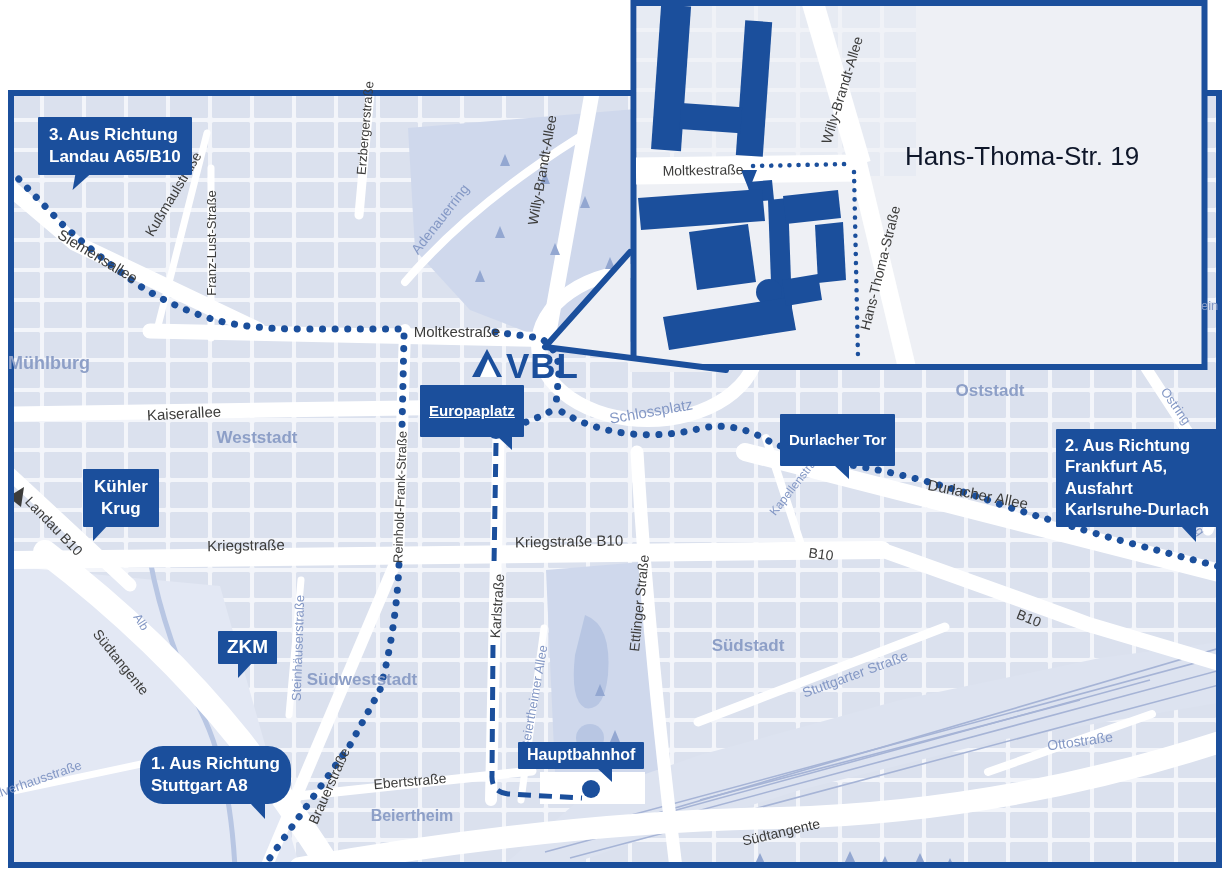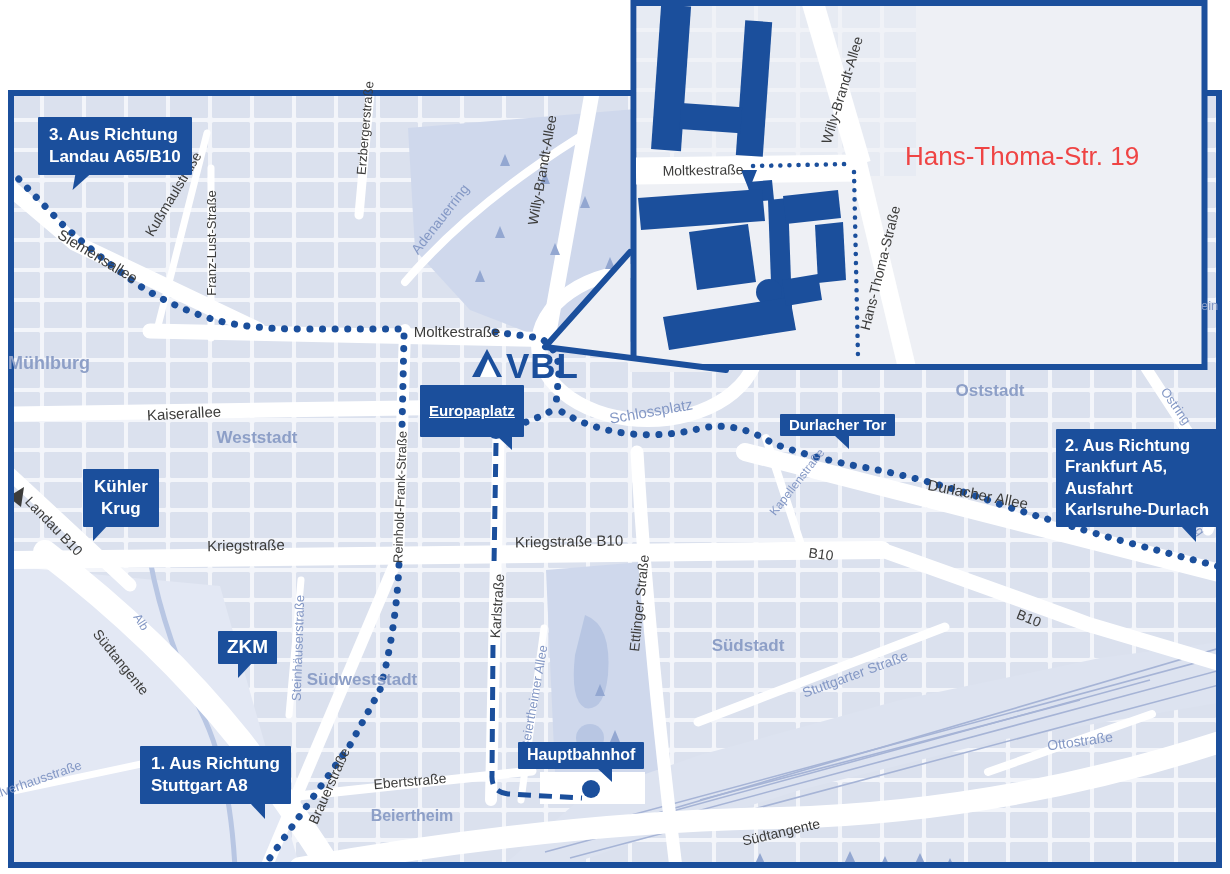--- a/index.html
+++ b/index.html
@@ -10,21 +10,21 @@
        transform:translate(-50%,-50%);line-height:1;}
   .street{color:#3c3c3b;font-size:14px;}
   .street-blue{color:#8498c5;font-size:14px;}
   .district{color:#8d9fc7;font-weight:bold;font-size:17px;text-align:center;}
   .callout{position:absolute;background:#1b4f9c;color:#fff;font-weight:bold;
            font-size:17px;line-height:1.3;padding:7px 11px;border-radius:1px;}
   .callout .tail{position:absolute;width:0;height:0;border-top:16px solid #1b4f9c;}
   .tail-right{border-left:15px solid transparent;}
   .tail-left{border-right:15px solid transparent;}
   .inset-title{position:absolute;color:#0f57a5;font-weight:bold;font-size:37px;line-height:46px;}
-  .inset-address{position:absolute;color:#ef4444;font-size:26px;line-height:33px;}
+  .inset-address{position:absolute;color:#0f172a;font-size:26px;line-height:33px;}
   .clipbox{position:absolute;overflow:hidden;}
 </style>
 </head>
 <body>
 
 <div id="stage">
 
 <svg id="basemap" width="1230" height="874" viewBox="0 0 1230 874">
   <defs>
     <pattern id="blk" width="42" height="30" patternUnits="userSpaceOnUse">
@@ -229,34 +229,34 @@
 <div class="callout" style="left:420px;top:385px;font-size:15px;padding:16px 9px;text-decoration:underline;">
   <div>Europaplatz</div>
   <div class="tail tail-right" style="right:12px;bottom:-13px;border-top-width:14px;"></div>
 </div>
 
 <div class="callout" style="left:218px;top:631px;font-size:19px;padding:4px 9px;">
   <div>ZKM</div>
   <div class="tail tail-left" style="left:20px;bottom:-14px;"></div>
 </div>
 
-<div class="callout" style="left:780px;top:414px;font-size:15px;padding:1px 9px;">
+<div class="callout" style="left:780px;top:414px;font-size:15px;padding:16px 9px;">
   <div>Durlacher Tor</div>
   <div class="tail tail-right" style="left:54px;bottom:-13px;border-top-width:14px;"></div>
 </div>
 
 <div class="callout" style="left:1056px;top:429px;font-size:16.5px;padding:6px 9px;">
   <div>2. Aus Richtung</div>
   <div>Frankfurt A5,</div>
   <div>Ausfahrt</div>
   <div>Karlsruhe-Durlach</div>
   <div class="tail tail-right" style="right:22px;bottom:-15px;"></div>
 </div>
 
-<div class="callout" style="left:140px;top:746px;">
+<div class="callout" style="left:140px;top:746px;border-radius:23px;">
   <div>1. Aus Richtung</div>
   <div>Stuttgart A8</div>
   <div class="tail tail-right" style="right:26px;bottom:-15px;"></div>
 </div>
 
 <div class="callout" style="left:518px;top:742px;font-size:16px;padding:3px 9px;">
   <div>Hauptbahnhof</div>
   <div class="tail tail-right" style="right:32px;bottom:-13px;border-top-width:14px;"></div>
 </div>
 

